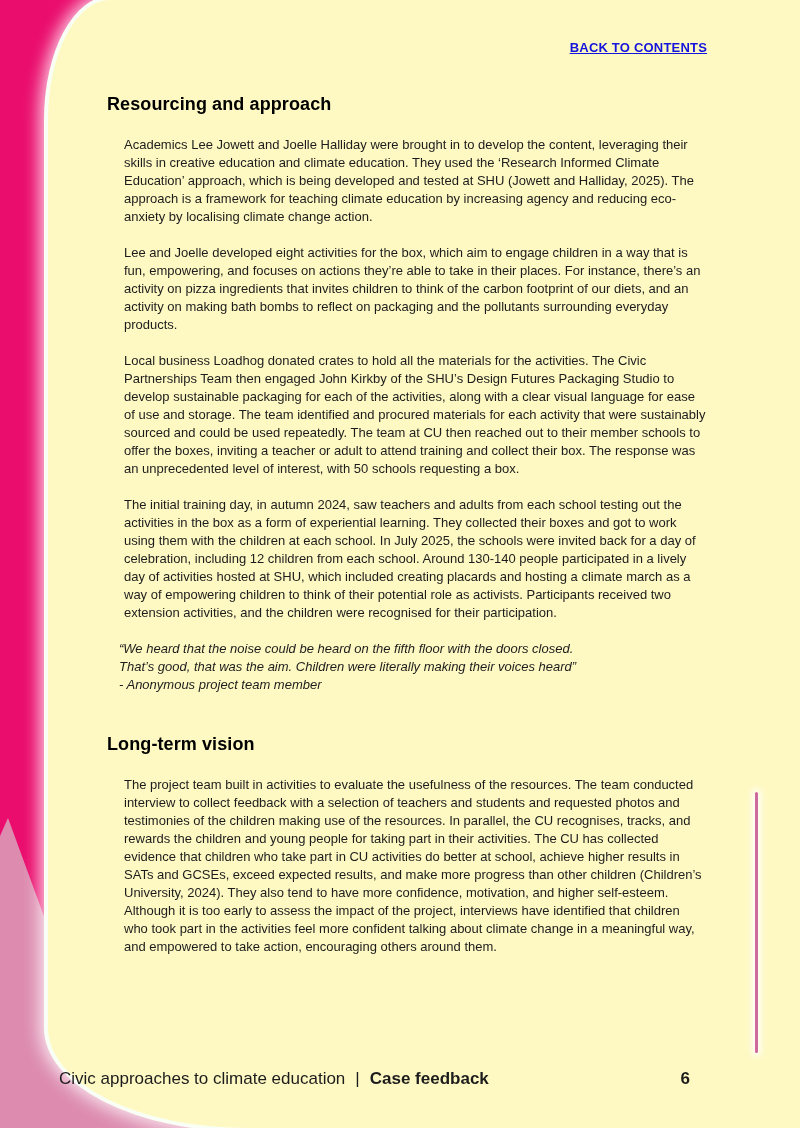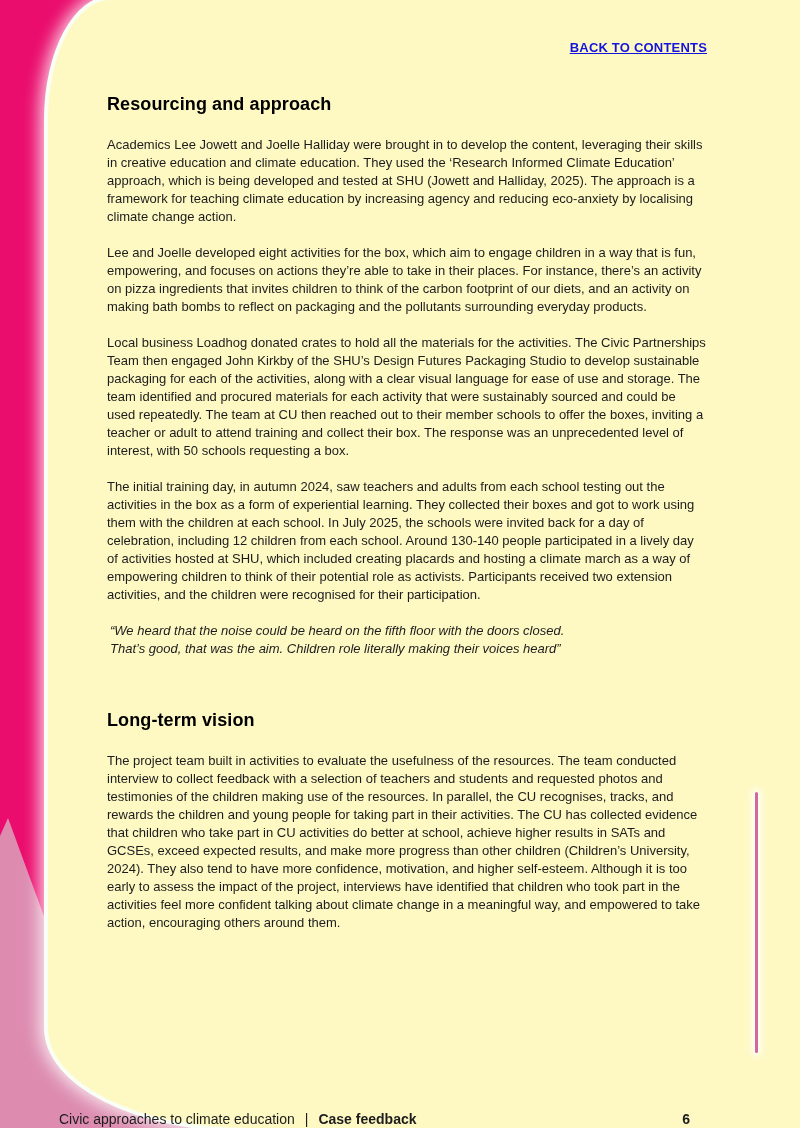--- a/index.html
+++ b/index.html
@@ -27,34 +27,34 @@
   }
   .link-row{padding-top:40px;text-align:right;line-height:16px;}
   .back-link{
     color:#1414dd;font-weight:bold;font-size:13px;letter-spacing:0.2px;
     text-decoration:underline;
   }
   h1{
     font-size:18px;line-height:20px;color:#000;
     margin:38px 0 22px 0;letter-spacing:0.1px;font-weight:bold;
   }
-  h1.second{margin-top:52px;}
-  p.body-par{margin:0 0 18px 0;}
-  .quote{font-style:italic;margin:0 0 0 3px;}
+  h1.second{margin-top:40px;}
+  p.body-par{margin:0 0 18px 17px;}
+  .quote{font-style:italic;margin:0 0 0 12px;}
   .quote span{display:block;}
   .quote .attr{margin-top:0;}
   .side-rule{
     position:absolute;left:755px;top:792px;width:3px;height:261px;z-index:3;
     background:#d0699d;border-radius:2px;
     box-shadow:0 0 6px 3px rgba(255,255,255,0.9);
   }
   .footer{
     position:absolute;left:59px;right:110px;top:1072px;z-index:4;
     display:flex;align-items:baseline;
-    font-size:14px;line-height:14px;color:#1c1c1c;margin-top:40px;
+    font-size:17px;line-height:14px;color:#1c1c1c;
   }
   .footer .sep{margin:0 10px;}
   .footer .bold{font-weight:bold;}
   .footer .pagenum{margin-left:auto;font-weight:bold;}
 </style>
 </head>
 <body>
 
 <div class="page">
 
@@ -72,21 +72,22 @@
       <p class="body-par">Academics Lee Jowett and Joelle Halliday were brought in to develop the content, leveraging their skills in creative education and climate education. They used the ‘Research Informed Climate Education’ approach, which is being developed and tested at SHU (Jowett and Halliday, 2025). The approach is a framework for teaching climate education by increasing agency and reducing eco-anxiety by localising climate change action.</p>
 
       <p class="body-par">Lee and Joelle developed eight activities for the box, which aim to engage children in a way that is fun, empowering, and focuses on actions they’re able to take in their places. For instance, there’s an activity on pizza ingredients that invites children to think of the carbon footprint of our diets, and an activity on making bath bombs to reflect on packaging and the pollutants surrounding everyday products.</p>
 
       <p class="body-par">Local business Loadhog donated crates to hold all the materials for the activities. The Civic Partnerships Team then engaged John Kirkby of the SHU’s Design Futures Packaging Studio to develop sustainable packaging for each of the activities, along with a clear visual language for ease of use and storage. The team identified and procured materials for each activity that were sustainably sourced and could be used repeatedly. The team at CU then reached out to their member schools to offer the boxes, inviting a teacher or adult to attend training and collect their box. The response was an unprecedented level of interest, with 50 schools requesting a box.</p>
 
       <p class="body-par">The initial training day, in autumn 2024, saw teachers and adults from each school testing out the activities in the box as a form of experiential learning. They collected their boxes and got to work using them with the children at each school. In July 2025, the schools were invited back for a day of celebration, including 12 children from each school. Around 130-140 people participated in a lively day of activities hosted at SHU, which included creating placards and hosting a climate march as a way of empowering children to think of their potential role as activists. Participants received two extension activities, and the children were recognised for their participation.</p>
 
       <div class="quote">
         <span>“We heard that the noise could be heard on the fifth floor with the doors closed.</span>
-        <span>That’s good, that was the aim. Children role literally making their voices heard”</span>
+        <span>That’s good, that was the aim. Children were literally making their voices heard”</span>
+        <span class="attr">- Anonymous project team member</span>
       </div>
 
       <h1 class="second">Long-term vision</h1>
 
       <p class="body-par">The project team built in activities to evaluate the usefulness of the resources. The team conducted interview to collect feedback with a selection of teachers and students and requested photos and testimonies of the children making use of the resources. In parallel, the CU recognises, tracks, and rewards the children and young people for taking part in their activities. The CU has collected evidence that children who take part in CU activities do better at school, achieve higher results in SATs and GCSEs, exceed expected results, and make more progress than other children (Children’s University, 2024). They also tend to have more confidence, motivation, and higher self-esteem. Although it is too early to assess the impact of the project, interviews have identified that children who took part in the activities feel more confident talking about climate change in a meaningful way, and empowered to take action, encouraging others around them.</p>
 
     </div>
   </div>
 
   <div class="side-rule"></div>

